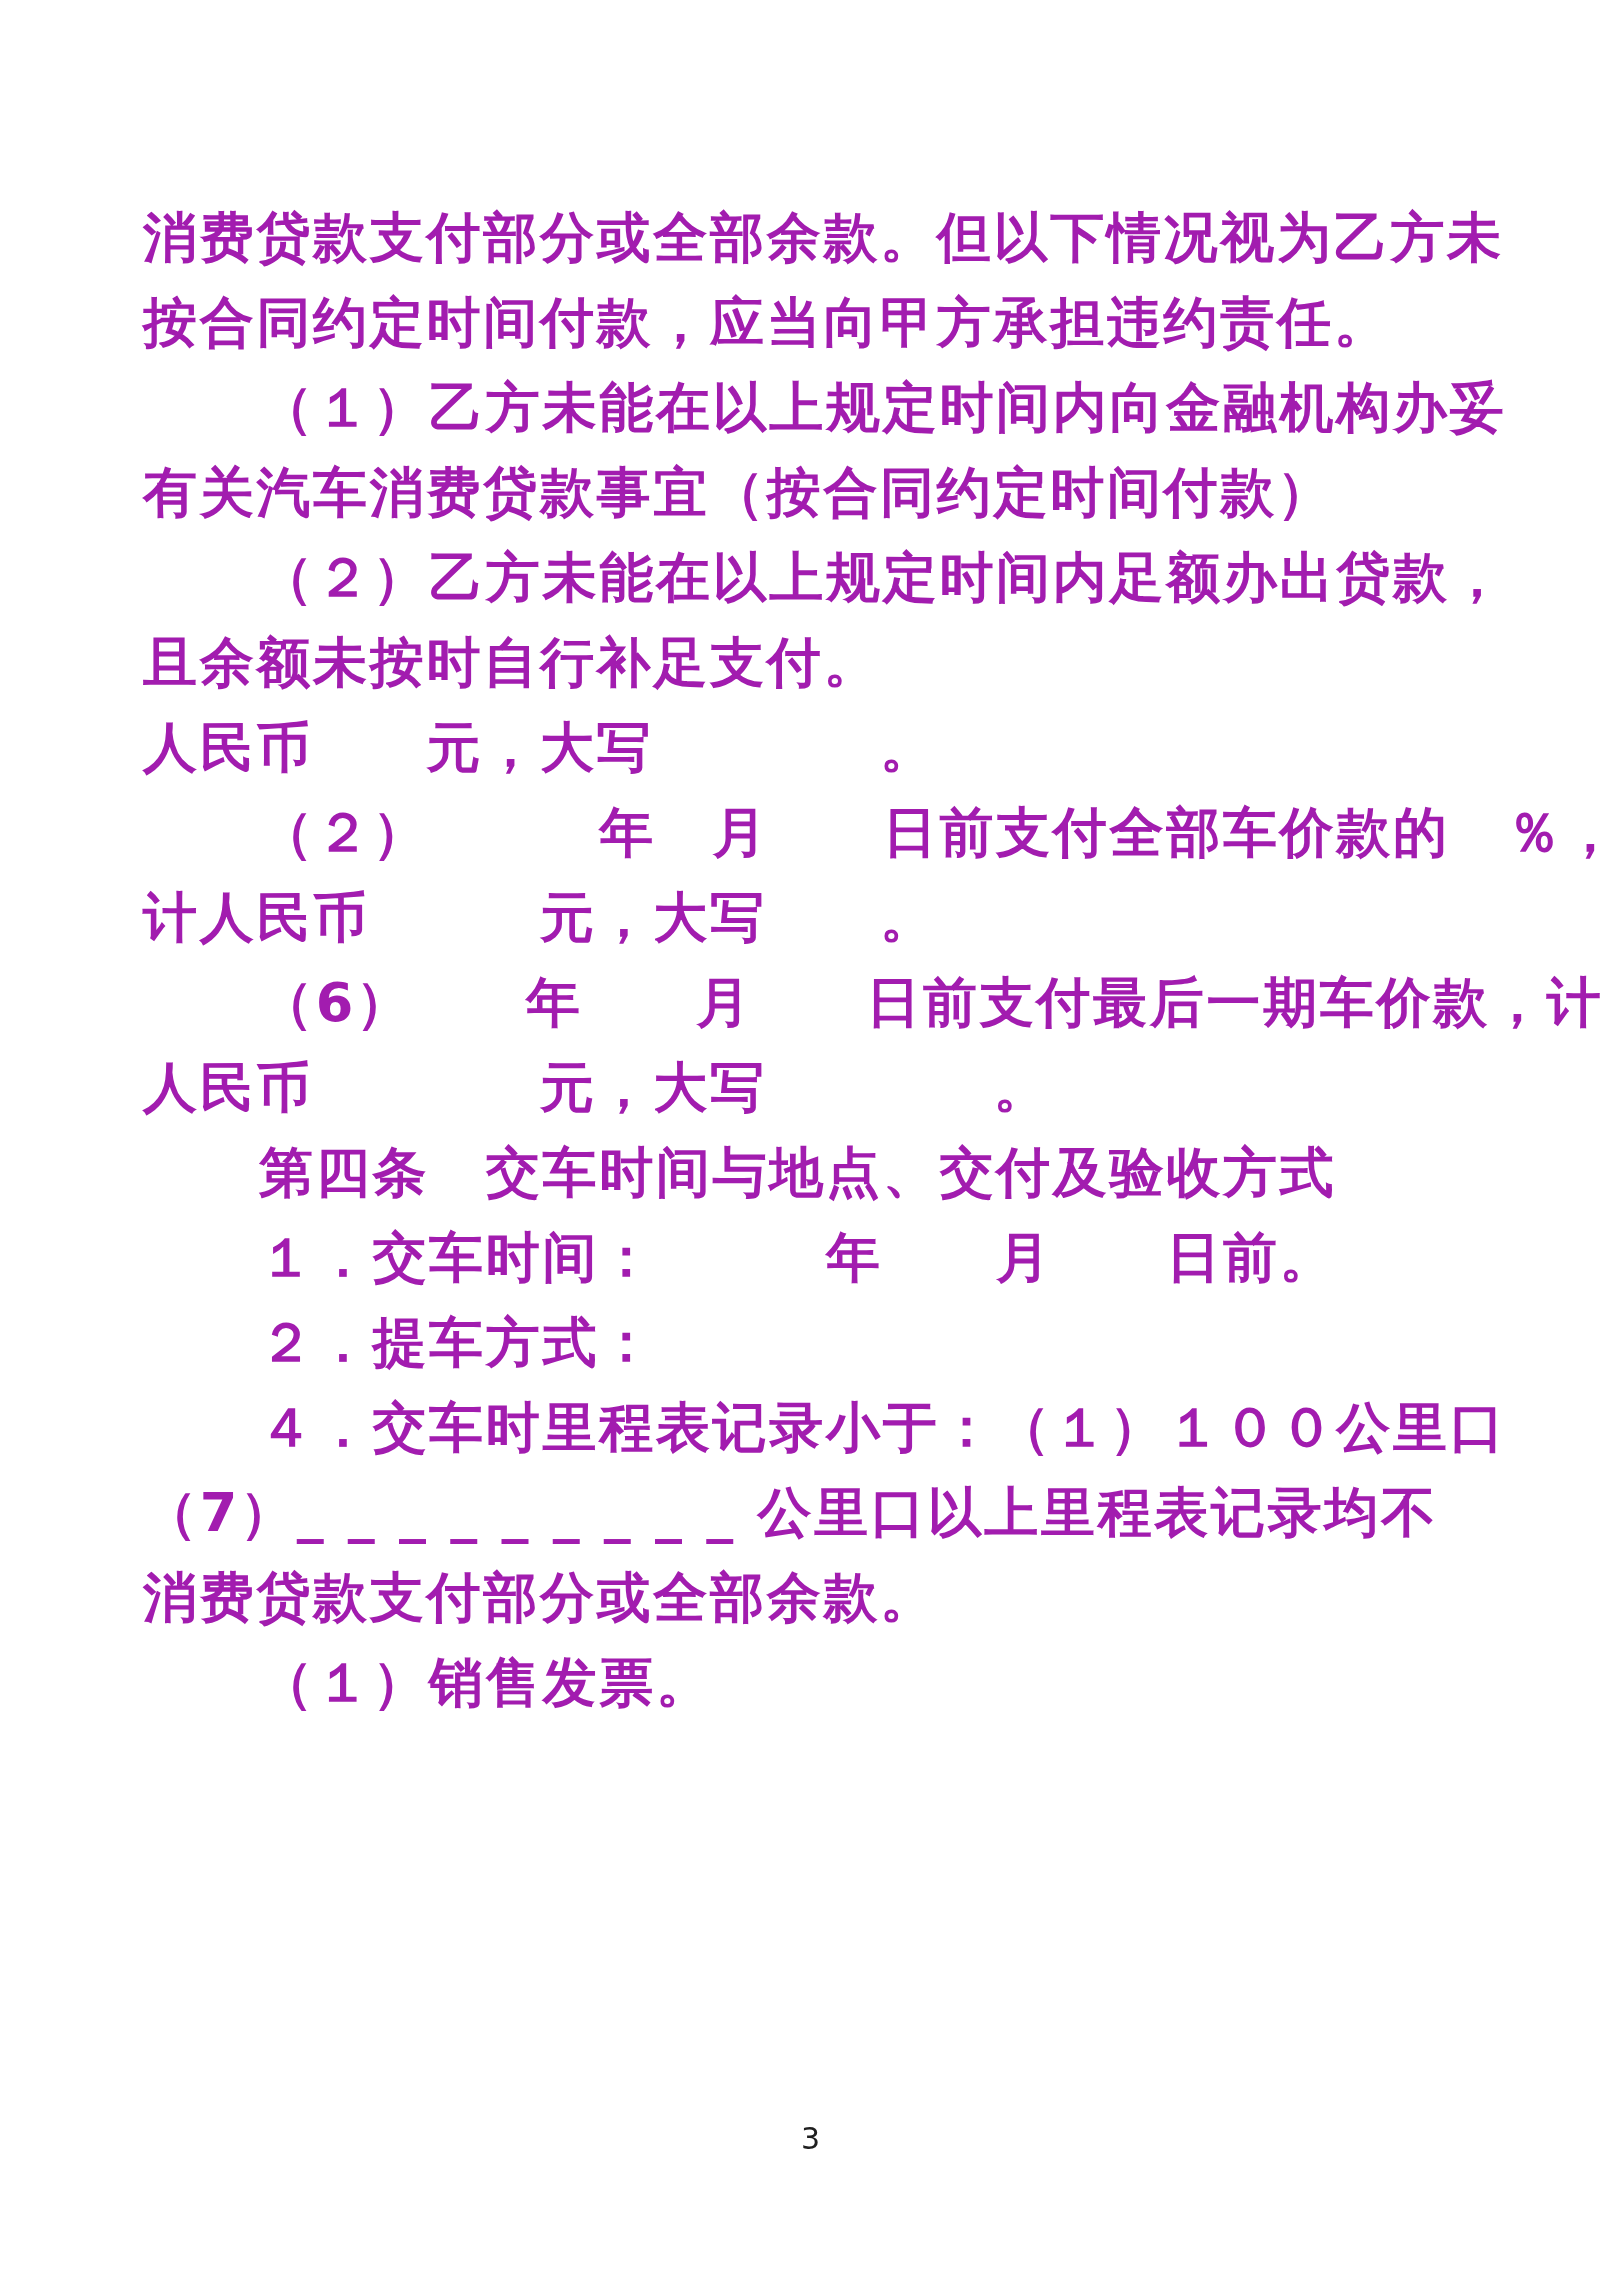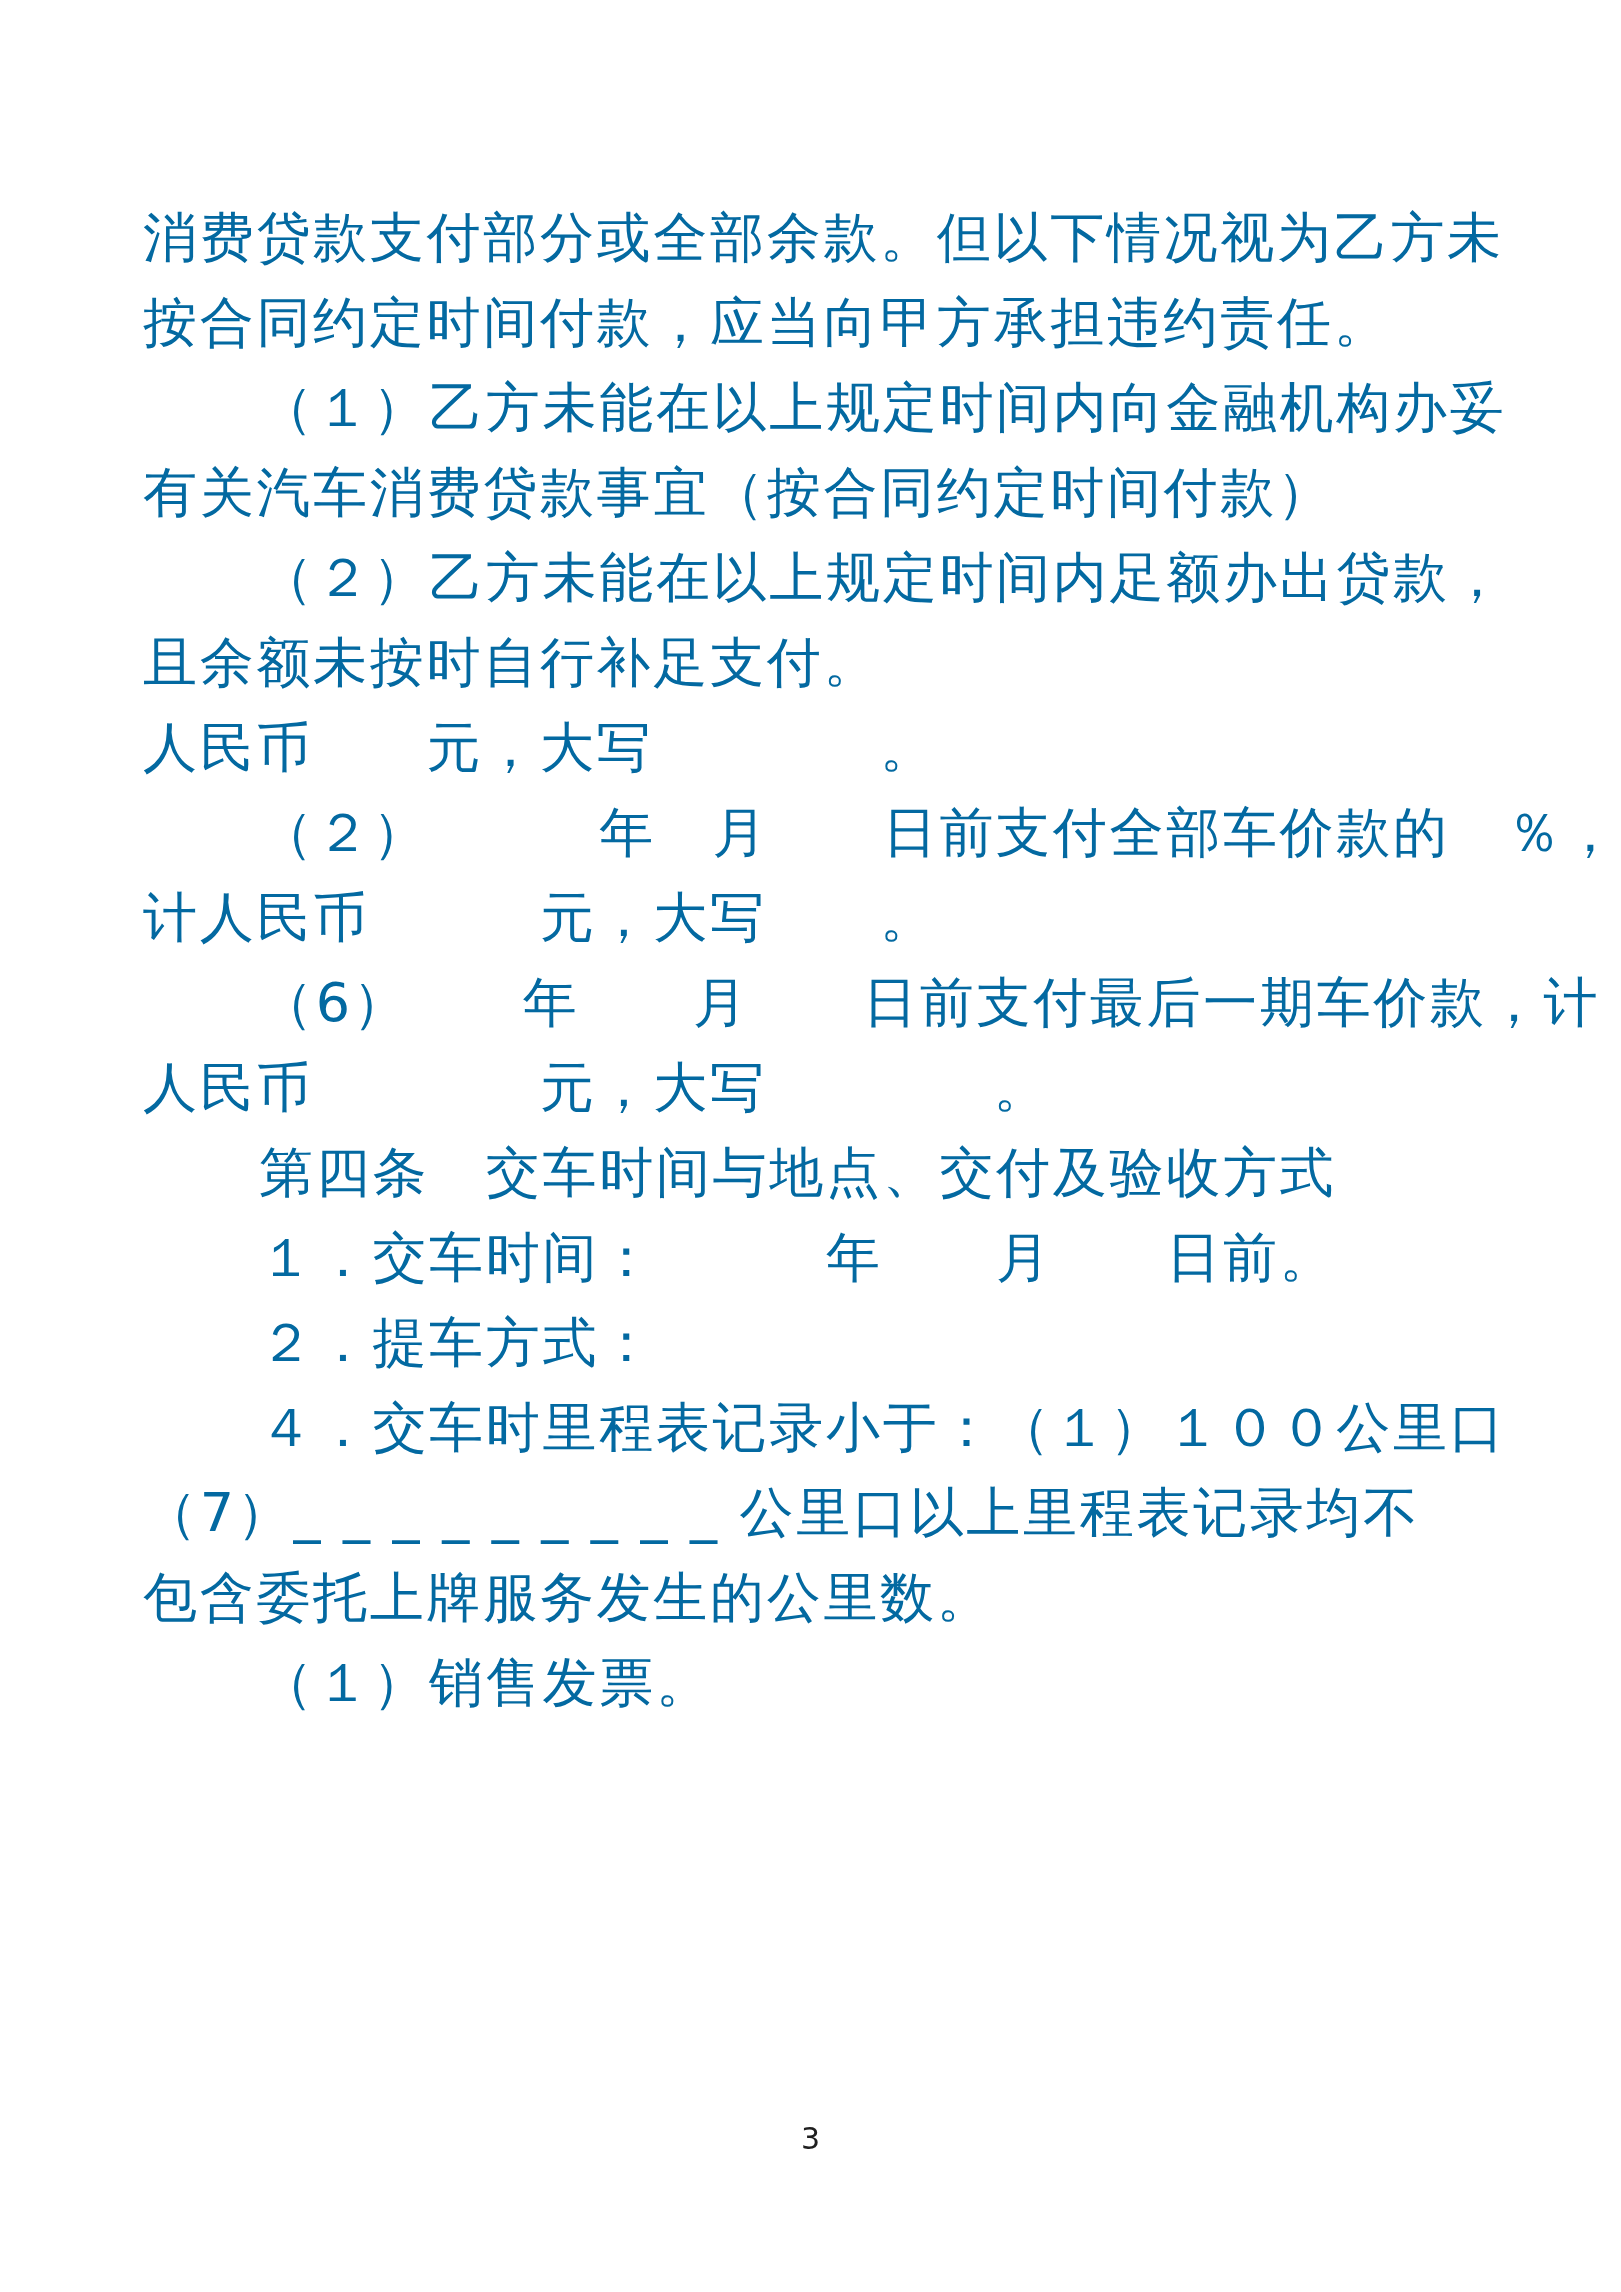--- a/index.html
+++ b/index.html
@@ -18,23 +18,23 @@
   .content {
     position: absolute;
     left: 143px;
     top: 195px;
     width: 1370px;
   }
   .line {
     font-size: 54px;
     line-height: 85px;
     letter-spacing: 2.7px;
-    color: #0369a1;
+    color: #a21caf;
     white-space: pre;
-    font-weight: 400;
+    font-weight: 700;
   }
   .line.indent {
     padding-left: 116px;
   }
   .page-number {
     position: absolute;
     left: 0;
     width: 1621px;
     top: 2121px;
     text-align: center;
@@ -57,18 +57,18 @@
     <div class="line">人民币　　元，大写　　　　。</div>
     <div class="line indent">（２）　　　年　月　　日前支付全部车价款的　％，</div>
     <div class="line">计人民币　　　元，大写　　。</div>
     <div class="line indent">（6）　　年　　月　　日前支付最后一期车价款，计</div>
     <div class="line">人民币　　　　元，大写　　　　。</div>
     <div class="line indent">第四条　交车时间与地点、交付及验收方式</div>
     <div class="line indent">１．交车时间：　　　年　　月　　日前。</div>
     <div class="line indent">２．提车方式：</div>
     <div class="line indent">４．交车时里程表记录小于：（１）１００公里口</div>
     <div class="line">（7）_ _ _ _ _ _ _ _ _ 公里口以上里程表记录均不</div>
-    <div class="line">包含委托上牌服务发生的公里数。</div>
+    <div class="line">消费贷款支付部分或全部余款。</div>
     <div class="line indent">（１）销售发票。</div>
   </div>
   <div class="page-number">3</div>
 </div>
 
 
 </body></html>

